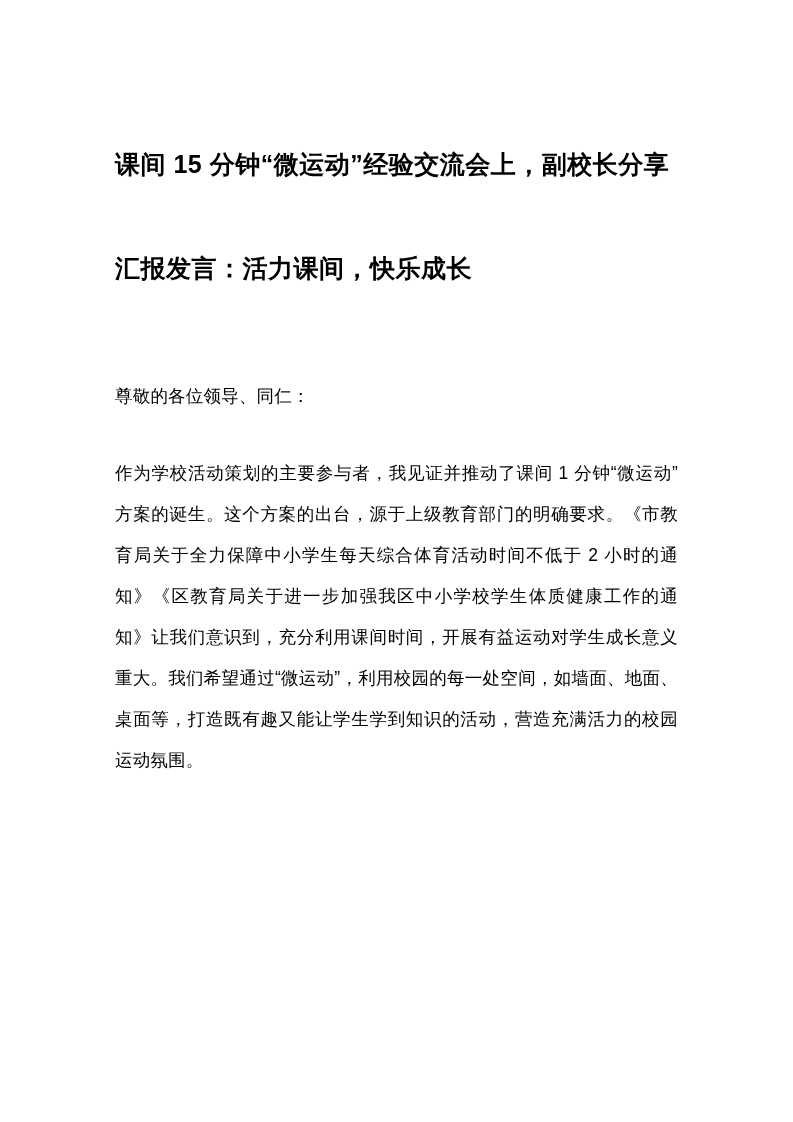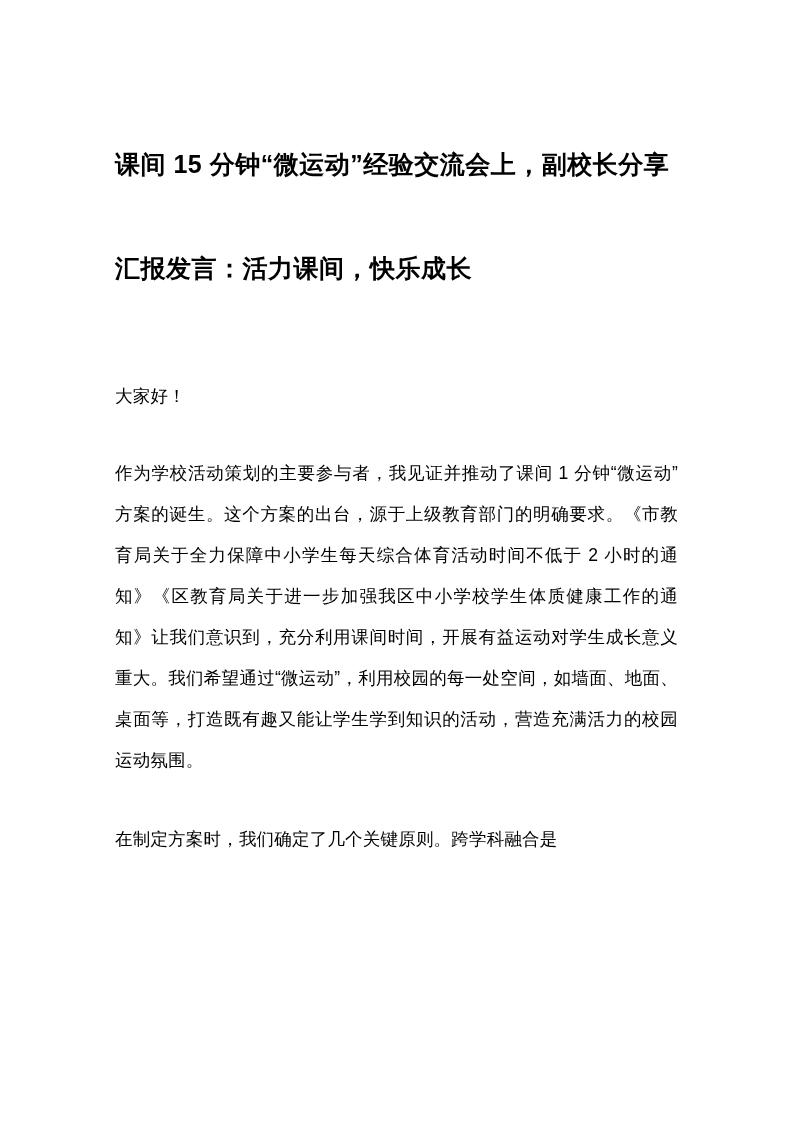--- a/index.html
+++ b/index.html
@@ -51,18 +51,17 @@
   }
 </style>
 </head>
 <body>
 
 <div class="page">
 
   <h1 class="doc-title">课间 15 分钟“微运动”经验交流会上，副校长分享汇报发言：活力课间，快乐成长</h1>
 
   <div class="body-block">
-    <p class="para tight">大家好！</p>
+    <p class="para tight">尊敬的各位领导、同仁：</p>
     <p class="para">作为学校活动策划的主要参与者，我见证并推动了课间 1 分钟“微运动”方案的诞生。这个方案的出台，源于上级教育部门的明确要求。《市教育局关于全力保障中小学生每天综合体育活动时间不低于 2 小时的通知》《区教育局关于进一步加强我区中小学校学生体质健康工作的通知》让我们意识到，充分利用课间时间，开展有益运动对学生成长意义重大。我们希望通过“微运动”，利用校园的每一处空间，如墙面、地面、桌面等，打造既有趣又能让学生学到知识的活动，营造充满活力的校园运动氛围。</p>
-    <p class="para">在制定方案时，我们确定了几个关键原则。跨学科融合是</p>
   </div>
 
 </div>
 
 </body></html>

